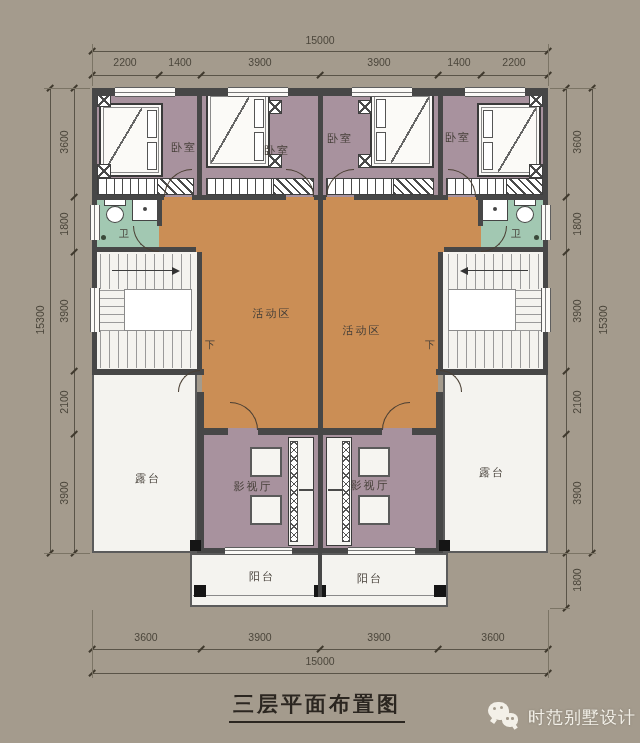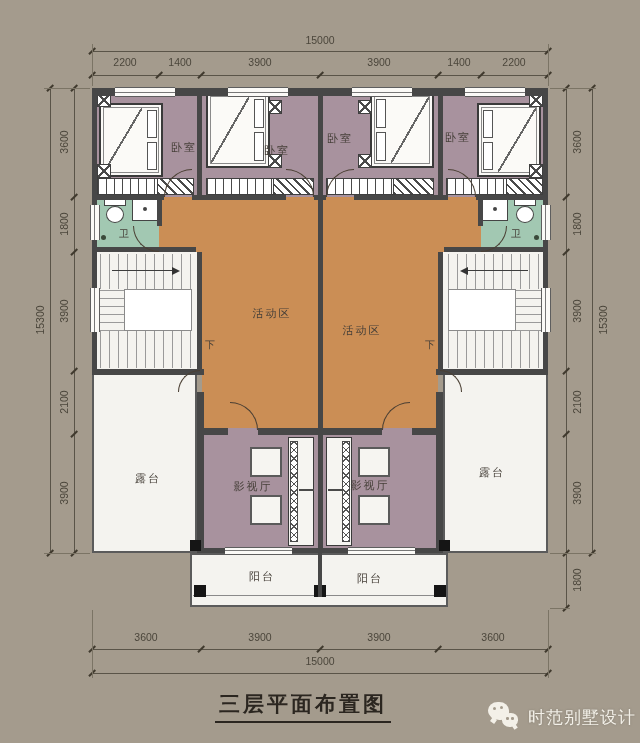--- a/index.html
+++ b/index.html
@@ -347,21 +347,21 @@
   <div class="tick" style="left:320px;top:649px;"></div>
   <div class="tick" style="left:438px;top:649px;"></div>
   <div class="tick" style="left:548px;top:649px;"></div>
   <div class="dlbl" style="left:320px;top:661px;">15000</div>
   <div class="dimH" style="left:92px;top:673px;width:456px;"></div>
   <div class="tick" style="left:92px;top:673px;"></div>
   <div class="tick" style="left:548px;top:673px;"></div>
   <div class="ext" style="left:92px;top:610px;width:1px;height:68px;"></div>
   <div class="ext" style="left:548px;top:610px;width:1px;height:68px;"></div>
 
-  <div class="title" style="left:303px;top:690px;">三层平面布置图</div>
+  <div class="title" style="left:317px;top:690px;">三层平面布置图</div>
 
   <div class="abs" style="left:488px;top:700px;width:145px;height:34px;">
     <div class="abs" style="left:0;top:2px;width:34px;height:30px;">
       <div class="bub" style="left:0;top:0;width:21px;height:18px;border-radius:50% 50% 42% 58%;">
         <div class="eye" style="left:5px;top:5px;width:3px;height:3px;"></div>
         <div class="eye" style="left:12px;top:4px;width:3px;height:3px;"></div>
       </div>
       <div class="bub" style="left:3px;top:16px;width:5px;height:5px;transform:rotate(35deg);"></div>
       <div class="bub" style="left:14px;top:11px;width:16px;height:14px;border-radius:55% 45% 50% 50%;">
         <div class="eye" style="left:4px;top:4px;width:2.5px;height:2.5px;"></div>

